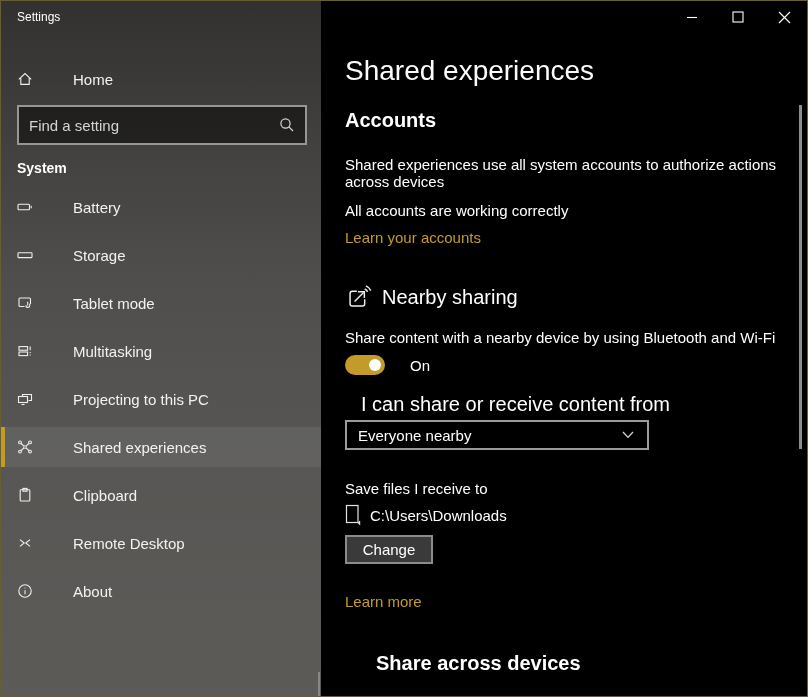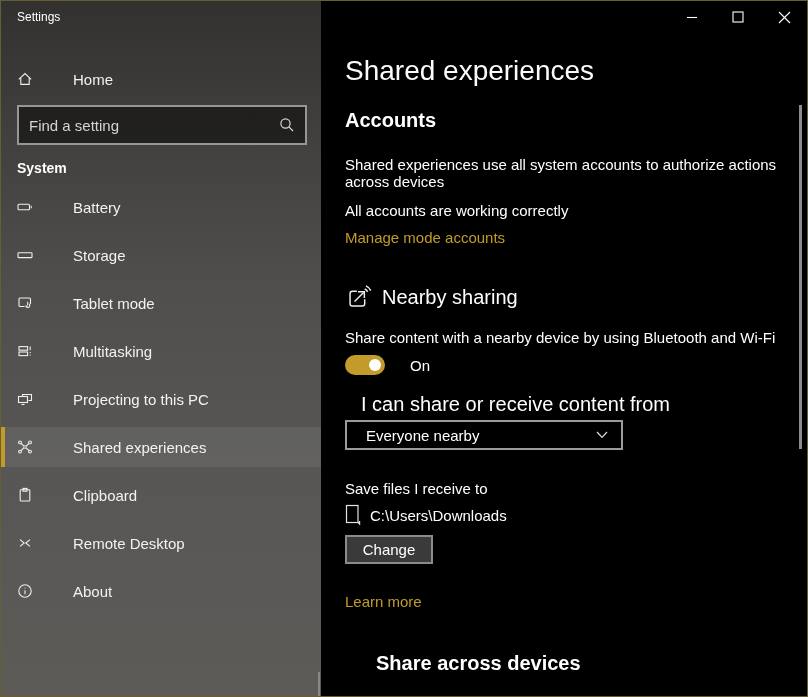--- a/index.html
+++ b/index.html
@@ -61,24 +61,23 @@
     width:40px; height:20px; border-radius:10px; background:var(--accent,#c29b2b);
     position:relative; cursor:pointer;
   }
   .toggle .knob {
     position:absolute; right:4px; top:4px; width:12px; height:12px;
     border-radius:50%; background:#ffffff;
   }
   .toggle-row .tlabel { margin-left:25px; font-size:15px; }
   .sharefrom-label { position:absolute; top:392px; left:16px; font-size:20px; }
   .dropdown {
-    position:absolute; top:419px; left:0; width:278px; height:30px;
+    position:absolute; top:419px; left:0; width:304px; height:30px;
     border:2px solid #9b9b9b; background:#000; display:flex; align-items:center;
     cursor:pointer;
-    padding-left:8px;
   }
   .dropdown .dval { flex:1; font-size:15px; padding-left:11px; }
   .dropdown .chev { width:12px; height:8px; margin-right:13px; }
   .save-label { position:absolute; top:479px; left:0; font-size:15px; }
   .path-row { position:absolute; top:503px; left:0; display:flex; align-items:center; }
   .path-row .doc { width:17px; height:22px; margin-right:8px; }
   .path-row .pval { font-size:15px; }
   .change-btn {
     position:absolute; top:534px; left:0; width:88px; height:29px;
     background:#3a3a3a; border:2px solid #8b8b8b; color:#ffffff; font-size:15px;
@@ -226,21 +225,21 @@
       </div>
     </div>
 
     <div class="content">
 
       <div class="page-title">Shared experiences</div>
 
       <div class="h2 accounts-h">Accounts</div>
       <div class="accounts-desc">Shared experiences use all system accounts to authorize actions across devices</div>
       <div class="accounts-status">All accounts are working correctly</div>
-      <div class="link accounts-link">Manage mode accounts</div>
+      <div class="link accounts-link">Learn your accounts</div>
 
       <div class="nearby-h">
         <svg class="nic lineicon" viewBox="0 0 24 24" style="stroke-width:1.3;">
           <path d="M10.5 6.5 H6.5 a2 2 0 0 0 -2 2 v9 a2 2 0 0 0 2 2 h9 a2 2 0 0 0 2 -2 v-4"></path>
           <path d="M8.5 15.5 L16.5 7.5"></path>
           <path d="M11.5 6.8 h5.7 v5.7"></path>
           <path d="M17.5 4.4 a4.5 4.5 0 0 1 2.6 2.6"></path>
           <path d="M18.6 1.6 a8 8 0 0 1 4.3 4.3"></path>
         </svg>
         <span>Nearby sharing</span>

